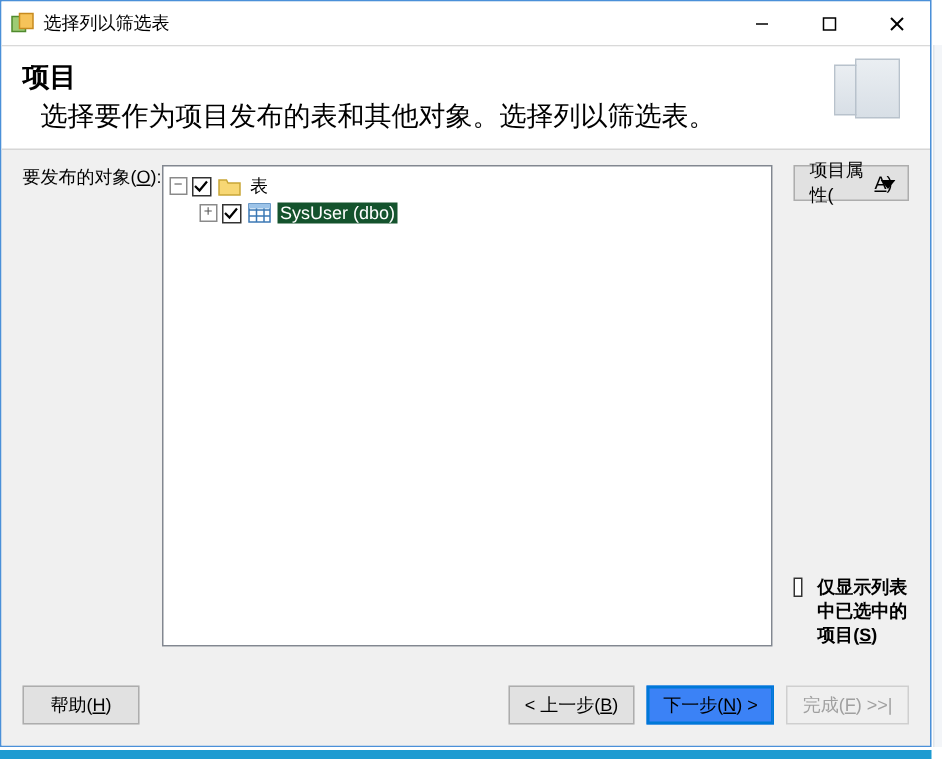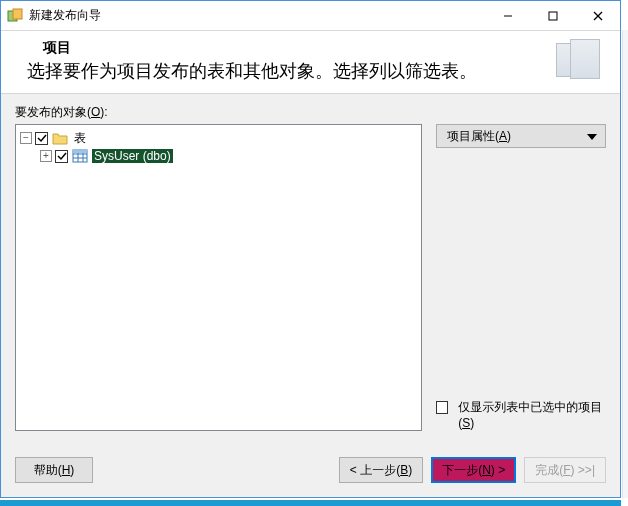--- a/index.html
+++ b/index.html
@@ -25,25 +25,25 @@
     .titlebar .icon { width:16px; height:16px; margin:0 6px; display:flex;align-items:center;justify-content:center;}
     .titlebar .title { flex:1; font-size:12px; color:#000; }
     .winbtn { width:45px; height:29px; display:flex;align-items:center;justify-content:center; color:#000;}
     .header {
       padding:8px 14px 10px 14px;
       background:#fff;
       border-bottom:1px solid #d6d6d6;
       display:flex; align-items:flex-start;
     }
     .header-text{flex:1;}
-    .header-title{font-size:14px; font-weight:bold; color:#000; margin-bottom:2px;margin-left:28px;}
+    .header-title{font-size:18px; font-weight:bold; color:#000; margin-bottom:2px;}
     .header-desc{font-size:18px; color:#000; margin-left:12px;}
     .header-graphic{width:50px;height:44px; position:relative; margin-right:4px;}
     .cube{position:absolute;border:1px solid #b8c2cc;background:linear-gradient(#eaeef2,#d8dfe6);}
-    .content{flex:1; padding:10px 14px 16px 14px; background:#f0f0f0; display:flex; flex-direction:column;}
+    .content{flex:1; padding:10px 14px 16px 14px; background:#f0f0f0; display:flex; }
     .objects-label{margin-bottom:3px;}
     .underline{text-decoration:underline;}
     .mid-row{flex:1; display:flex; gap:14px; min-height:0;}
     .tree-wrap{flex:0 0 407px; display:flex; flex-direction:column;}
     .tree{
       flex:1; border:1px solid #828790; background:#fff;
       padding:4px 2px; overflow:auto; position:relative;
     }
     .tree-row{display:flex;align-items:center;height:18px;white-space:nowrap;}
     .expander{width:12px;height:12px;border:1px solid #8a8a8a;background:#fff;display:flex;align-items:center;justify-content:center;margin-right:3px;font-size:10px;line-height:1;color:#595959;cursor:pointer;}
@@ -61,50 +61,50 @@
     .side-col{flex:1; display:flex; flex-direction:column;justify-content:space-between;}
     .prop-btn{
       height:24px; border:1px solid #adadad; background:#e1e1e1;
       display:flex;align-items:center; padding:0 10px; position:relative;
       cursor:pointer; color:#000;
     }
     .prop-btn .caret{position:absolute;right:8px;top:50%;transform:translateY(-50%);}
     .side-gap{height:84px;}
     .showsel{display:flex;align-items:flex-start;gap:6px;}
     .showsel .chk{margin-top:2px;}
-    .showsel-label{line-height:16px;}
+    .showsel-label{line-height:16px;font-weight:bold;}
     .footer{
       padding:10px 14px 14px 14px; display:flex; align-items:center;
       background:#f0f0f0;
     }
     .btn{
       height:24px; min-width:78px; padding:12px 10px;
       border:1px solid #adadad; background:#e1e1e1;
       display:inline-flex;align-items:center;justify-content:center;
       cursor:pointer; font-size:12px; color:#000;
     }
-    .btn.default{border:1px solid #0078d7; outline:1px solid #0078d7; outline-offset:-2px; background:#be185d;}
+    .btn.default{border:1px solid #0078d7; outline:1px solid #0078d7; outline-offset:-2px; background:#3b82f6;}
     .btn.disabled{color:#a0a0a0; border-color:#cfcfcf; background:#efefef; cursor:default;}
     .spacer{flex:1;}
     .btn+.btn{margin-left:8px;}
     .bluebar{position:absolute;left:0;bottom:0;width:621px;height:6px;background:#1d9bd1;}
     .right-strip{position:absolute;right:0;top:30px;bottom:8px;width:6px;background:#f3f5f8;border-left:1px solid #e2e6ea;}
   </style>
 </head>
 <body>
 
 <div class="window">
   <div class="titlebar">
     <span class="icon">
       <svg width="16" height="16" viewBox="0 0 16 16">
         <rect x="1" y="3" width="9" height="10" fill="#9ecb75" stroke="#4f8a2d"></rect>
         <rect x="6" y="1" width="9" height="10" fill="#f6c35a" stroke="#c78a1f"></rect>
       </svg>
     </span>
-    <span class="title">新建发布向导</span>
+    <span class="title">选择列以筛选表</span>
     <div class="winbtn">
         <svg width="10" height="10">
           <line x1="1" y1="5" x2="9" y2="5" stroke="#000" stroke-width="1"></line>
         </svg>
       </div>
     <div class="winbtn">
         <svg width="10" height="10">
           <rect x="1" y="1" width="8" height="8" fill="none" stroke="#000" stroke-width="1"></rect>
         </svg>
       </div>

